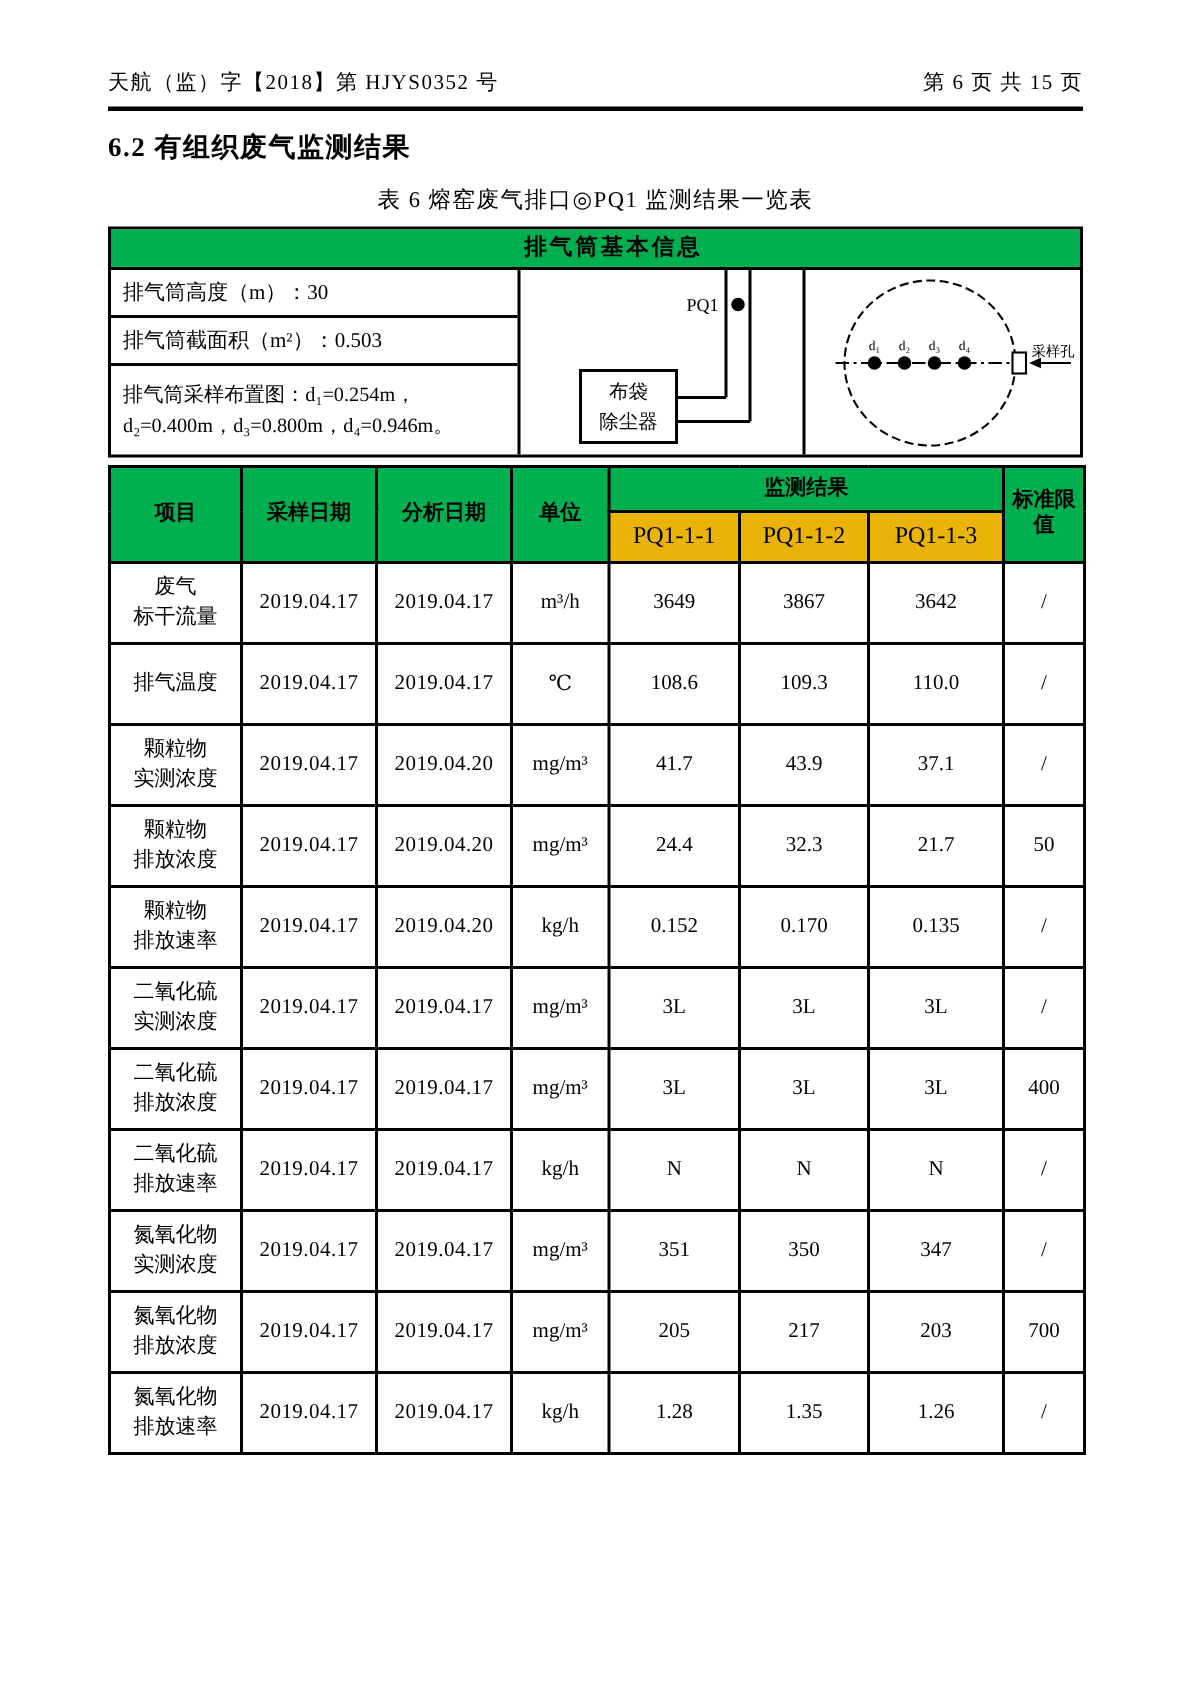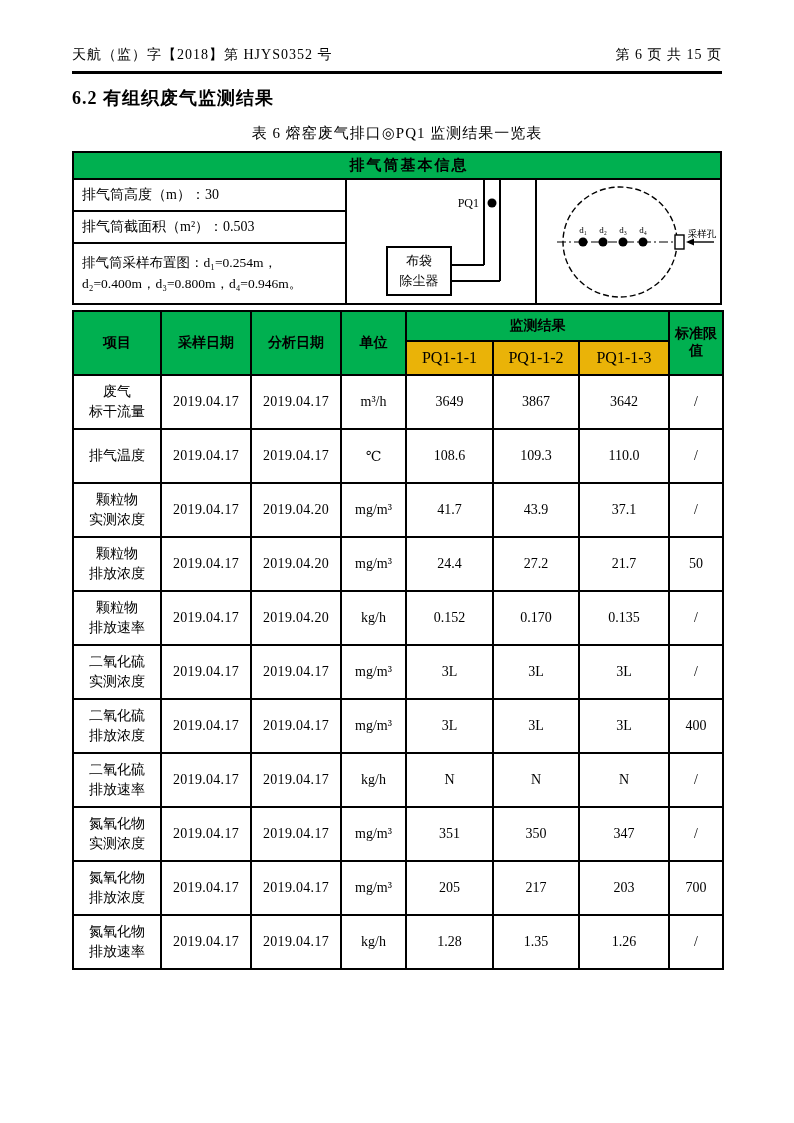--- a/index.html
+++ b/index.html
@@ -178,21 +178,21 @@
           <td class="val">37.1</td>
           <td class="val">/</td>
         </tr>
         <tr>
           <td class="item">颗粒物
 排放浓度</td>
           <td class="date">2019.04.17</td>
           <td class="date">2019.04.20</td>
           <td class="unit">mg/m³</td>
           <td class="val">24.4</td>
-          <td class="val">27.2</td>
+          <td class="val">32.3</td>
           <td class="val">21.7</td>
           <td class="val">50</td>
         </tr>
         <tr>
           <td class="item">颗粒物
 排放速率</td>
           <td class="date">2019.04.17</td>
           <td class="date">2019.04.20</td>
           <td class="unit">kg/h</td>
           <td class="val">0.152</td>

